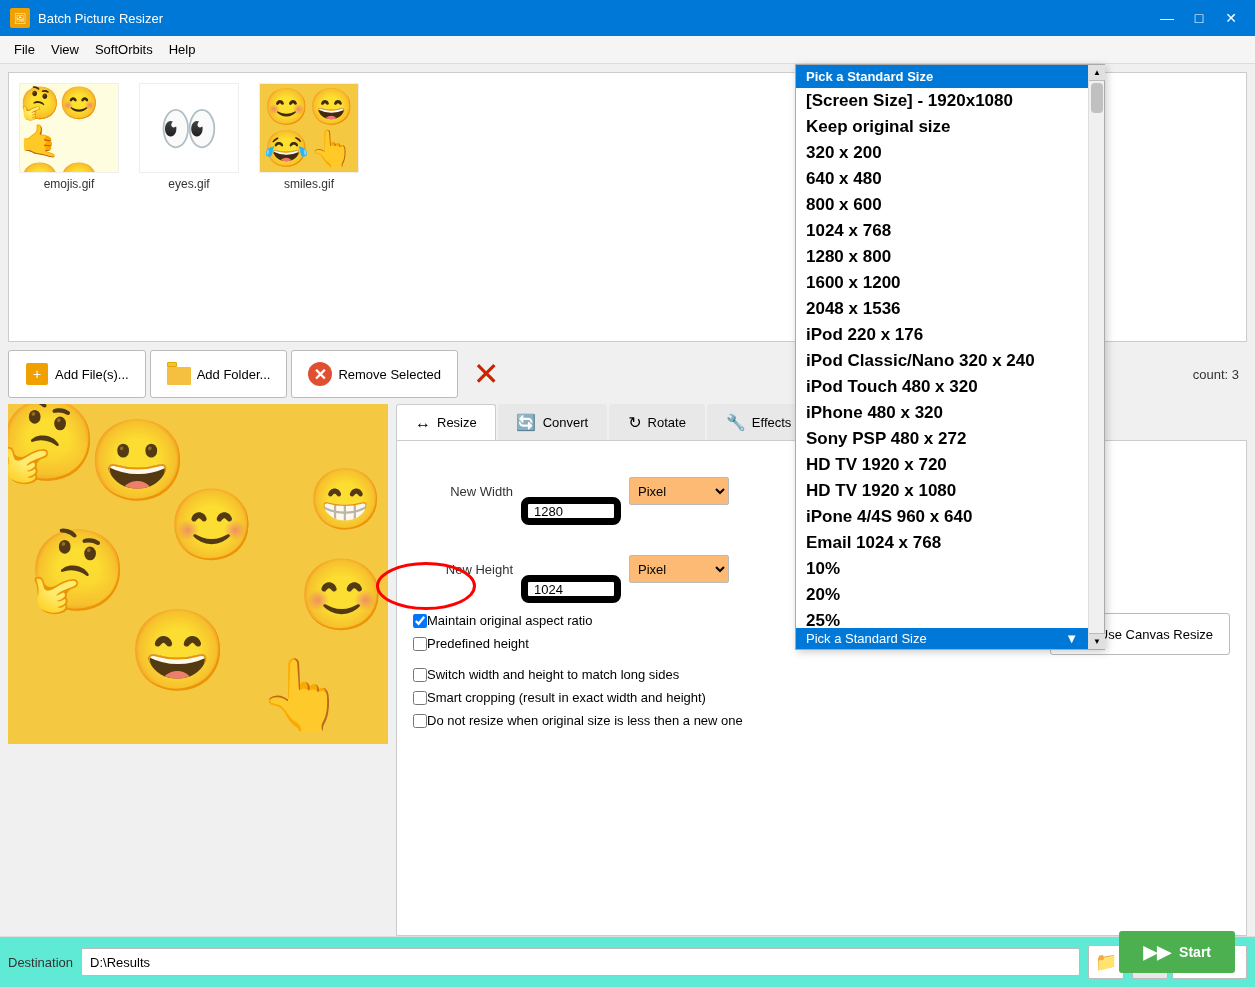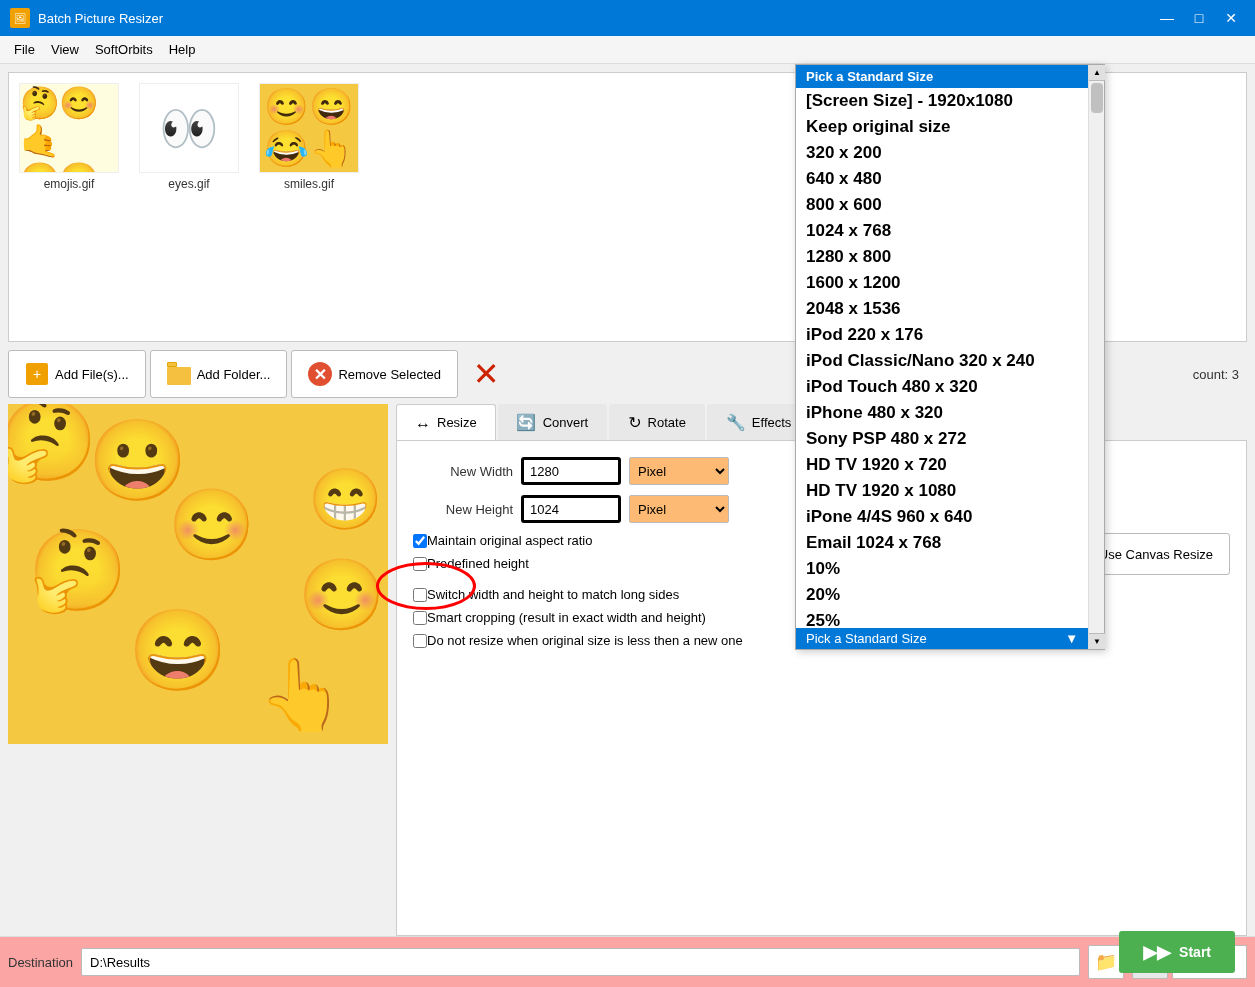--- a/index.html
+++ b/index.html
@@ -109,24 +109,25 @@
 
     
     .settings-content { background: white; border: 1px solid #ccc; border-top: none; padding: 16px; flex: 1; }
 
     
     .field-row { display: flex; align-items: center; margin-bottom: 10px; gap: 8px; }
     .field-label { width: 100px; text-align: right; font-size: 13px; color: #333; }
     .field-input {
       width: 100px;
       height: 28px;
-      border: 3px solid #000000;
+      border: 7px solid #000000;
       padding: 0 6px;
       font-size: 13px;
-      border-radius: 3px;
+      border-radius: 8px;
+      margin-top: 40px;
     }
     .field-select {
       width: 100px;
       height: 28px;
       border: 1px solid #bbb;
       padding: 0 4px;
       font-size: 13px;
       border-radius: 2px;
       background: #fdba74;
     }
@@ -148,21 +149,21 @@
       font-size: 13px;
       margin-left: auto;
       margin-bottom: 12px;
     }
     .canvas-icon { width: 24px; height: 24px; background: #aad; border-radius: 2px; display: flex; align-items: center; justify-content: center; font-size: 14px; }
 
     
     .bottom-area {
       padding: 8px;
       border-top: 1px solid #ddd;
-      background: #fca5a5;
+      background: #5eead4;
       display: flex;
       flex-direction: column;
       gap: 6px;
     }
     .dest-row { display: flex; align-items: center; gap: 8px; }
     .dest-label { font-size: 13px; color: #333; }
     .dest-input { flex: 1; height: 28px; border: 1px solid #bbb; padding: 0 8px; font-size: 13px; border-radius: 2px; }
     .dest-btn { width: 36px; height: 34px; background: white; border: 1px solid #bbb; border-radius: 2px; display: flex; align-items: center; justify-content: center; cursor: pointer; }
 
     

